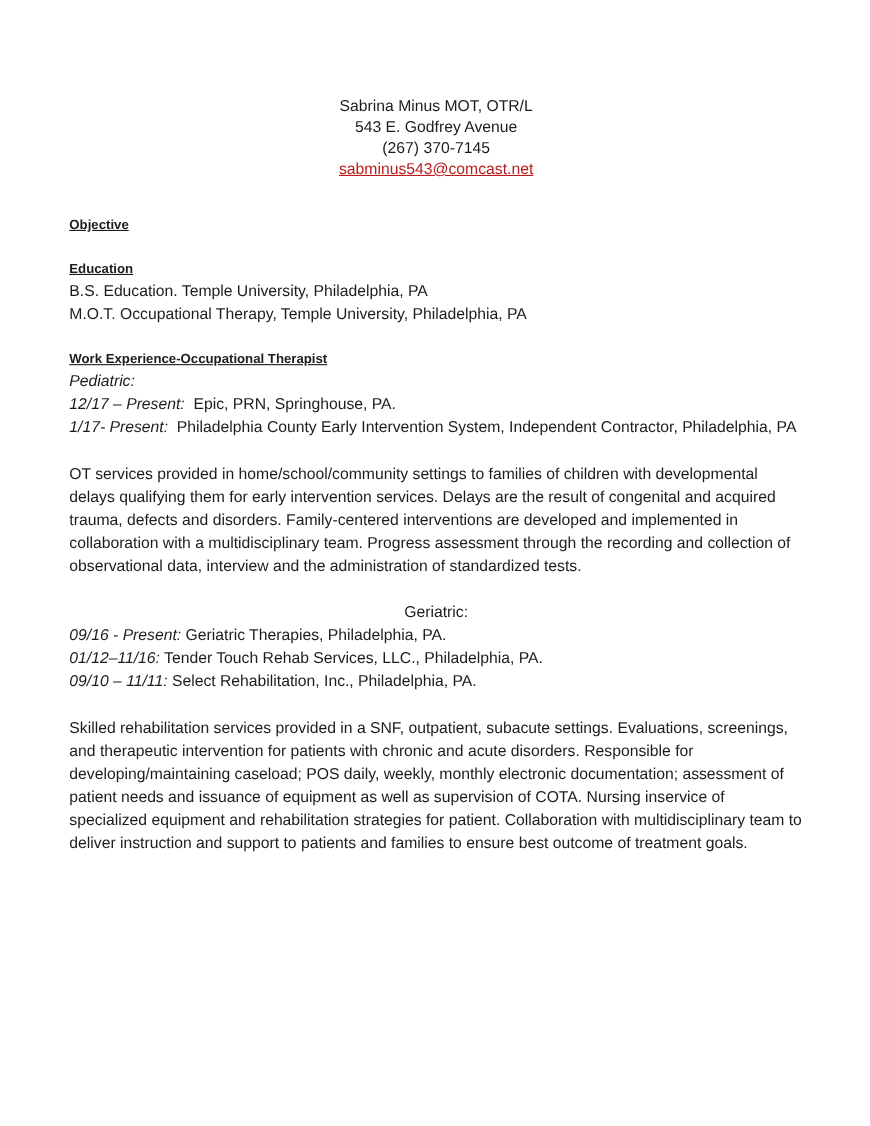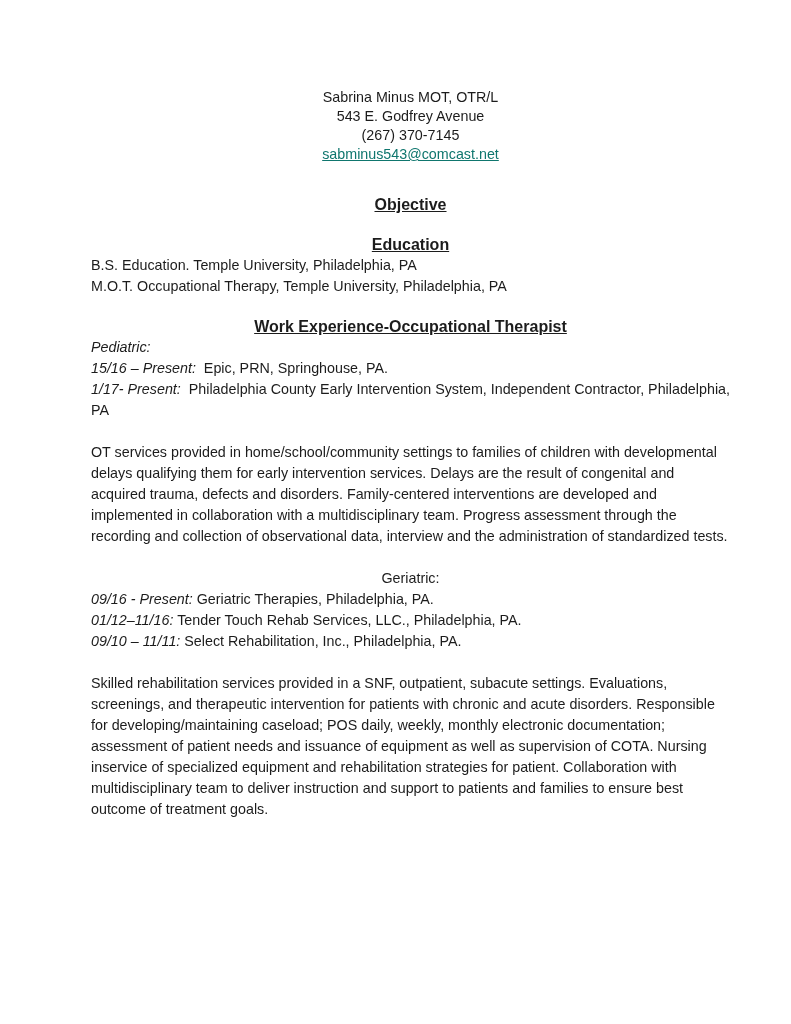--- a/index.html
+++ b/index.html
@@ -9,36 +9,36 @@
     height: 1024px;
     font-family: "Liberation Sans", "DejaVu Sans", sans-serif;
     font-size: 14.3px;
     line-height: 21px;
     color: #1c1c1c;
     overflow: hidden;
   }
   .page {
     width: 791px;
     height: 724px;
-    padding: 88px 61px 40px 91px;
+    padding: 88px 61px 40px 63px;
   }
   .contact {
     text-align: center;
     line-height: 19px;
   }
   .contact div { margin-bottom: 0; }
   .contact a {
-    color: #0f766e;
+    color: #b91c1c;
     text-decoration: underline;
     cursor: pointer;
   }
   .heading {
-    text-align: center;
+    text-align: left;
     font-weight: bold;
-    font-size: 16px;
+    font-size: 12px;
     text-decoration: underline;
     margin-top: 19px;
   }
   .first-heading { margin-top: 30px; }
   .body-text { text-align: left; }
   .job-line .job-dates { font-style: italic; }
   .job-line .job-details { white-space: pre-wrap; }
   .para { margin-top: 21px; }
   .group-label { margin-top: 0; font-style: italic; }
   .geriatric-label { margin-top: 21px; text-align: center; }
@@ -65,21 +65,21 @@
     <div class="body-text">M.O.T. Occupational Therapy, Temple University, Philadelphia, PA</div>
   </section>
 
 
   <section>
     <h2 class="heading">Work Experience-Occupational Therapist</h2>
 
     <div class="body-text group-label">Pediatric:</div>
 
     <div class="body-text job-line">
-      <span class="job-dates">15/16 – Present:</span><span class="job-details">  Epic, PRN, Springhouse, PA.</span>
+      <span class="job-dates">12/17 – Present:</span><span class="job-details">  Epic, PRN, Springhouse, PA.</span>
     </div>
     <div class="body-text job-line">
       <span class="job-dates">1/17- Present:</span><span class="job-details">  Philadelphia County Early Intervention System, Independent Contractor, Philadelphia, PA</span>
     </div>
 
     <p class="body-text para">OT services provided in home/school/community settings to families of children with developmental delays qualifying them for early intervention services. Delays are the result of congenital and acquired trauma, defects and disorders. Family-centered interventions are developed and implemented in collaboration with a multidisciplinary team. Progress assessment through the recording and collection of observational data, interview and the administration of standardized tests.</p>
 
     <div class="body-text geriatric-label">Geriatric:</div>
 
     <div class="body-text job-line">

